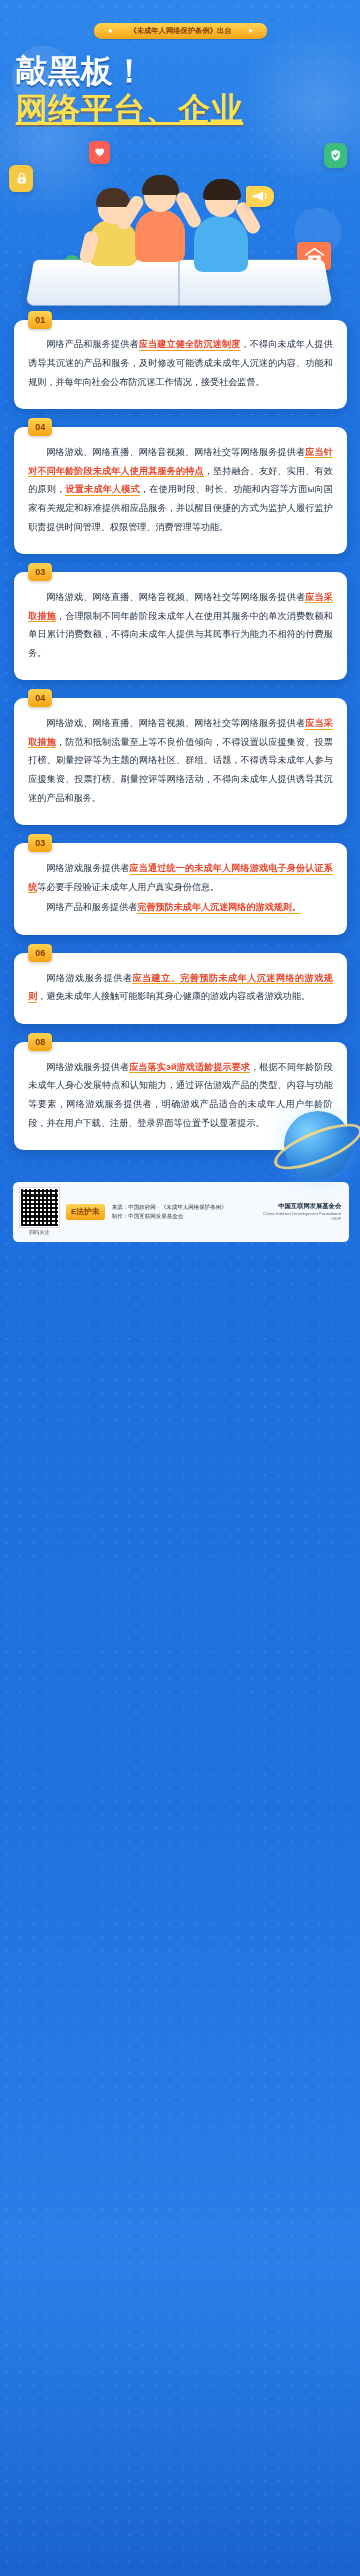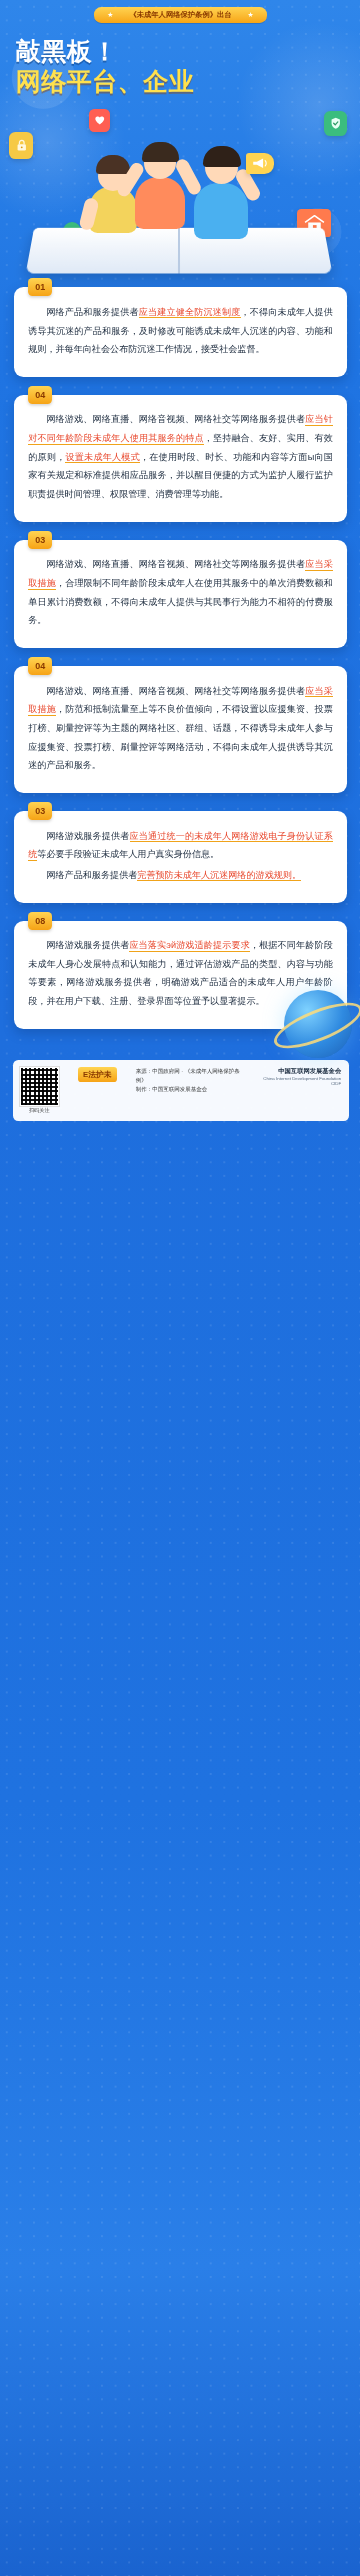--- a/index.html
+++ b/index.html
@@ -40,40 +40,42 @@
   }
   .ribbon {
     display: flex; align-items: center; gap: 16px;
     background: linear-gradient(180deg, #ffd452 0%, #f7a517 100%);
     color: #8a3a00;
     font-size: 7.3px; font-weight: bold;
     padding: 3.1px 13.6px;
     border-radius: 7.3px;
     box-shadow: 0 1px 0 rgba(0,0,0,0.12);
     white-space: nowrap;
+    margin-top: 16px;
   }
   .ribbon .star { color: #fff; font-size: 6.8px; }
 
   
   .headline {
     position: relative;
     padding: 13.6px 15.7px 0 15.7px;
     z-index: 5;
   }
   .headline .line {
-    font-size: 25px;
+    font-size: 32px;
     font-weight: bold;
     line-height: 1.18;
     letter-spacing: 0.5px;
     color: #ffffff;
     text-shadow: 0 1.6px 0 rgba(12,58,120,0.45);
   }
   .headline .line.yellow {
     color: #ffe14d;
     text-shadow: 0 1.6px 0 rgba(150,70,0,0.45);
+    text-decoration: underline;
   }
 
   
   .illus {
     position: relative;
     height: 188px;
     margin-top: 3.1px;
   }
   .book {
     position: absolute;
@@ -132,36 +134,36 @@
   .card p {
     font-size: 9.1px;
     line-height: 2.05;
     color: #1b2a3d;
     text-indent: 2em;
     text-align: justify;
   }
   .card p + p { margin-top: 2.1px; }
   .hl {
     color: #e8472c;
-    font-weight: normal;
+    font-weight: bold;
   }
   .uline {
     border-bottom: 1px solid #f0a31a;
     padding-bottom: 0.5px;
   }
 
   
   .footer {
     position: relative;
     margin-top: 4.2px;
     padding: 13.6px 12.5px 15.7px 12.5px;
     z-index: 5;
   }
   .footer-bar {
-    display: flex; align-items: flex-start; gap: 19px;
+    display: flex; align-items: center; gap: 7px;
     background: rgba(255,255,255,0.96);
     border-radius: 5.2px;
     padding: 6.3px 7.3px;
   }
   .qr {
     width: 39px; height: 39px; flex: 0 0 39px;
     background:
       repeating-linear-gradient(90deg,#111 0 2.1px,#fff 2.1px 4.2px),
       repeating-linear-gradient(0deg,#111 0 2.1px,#fff 2.1px 4.2px);
     background-blend-mode: multiply;
@@ -302,20 +304,24 @@
       <div class="badge">04</div>
       <p><span>网络游戏、网络直播、网络音视频、网络社交等网络服务提供者</span><span class="hl uline">应当采取措施</span><span>，防范和抵制流量至上等不良价值倾向，不得设置以应援集资、投票打榜、刷量控评等为主题的网络社区、群组、话题，不得诱导未成年人参与应援集资、投票打榜、刷量控评等网络活动，不得向未成年人提供诱导其沉迷的产品和服务。</span></p>
     </div>
 
     <div class="card">
       <div class="badge">03</div>
       <p><span>网络游戏服务提供者</span><span class="hl uline">应当通过统一的未成年人网络游戏电子身份认证系统</span><span>等必要手段验证未成年人用户真实身份信息。</span></p>
       <p><span>网络产品和服务提供者</span><span class="hl uline">完善预防未成年人沉迷网络的游戏规则。</span></p>
     </div>
 
+    <div class="card">
+      <div class="badge">06</div>
+      <p><span>网络游戏服务提供者</span><span class="hl uline">应当建立、完善预防未成年人沉迷网络的游戏规则</span><span>，避免未成年人接触可能影响其身心健康的游戏内容或者游戏功能。</span></p>
+    </div>
 
     <div class="card">
       <div class="badge">08</div>
       <p><span>网络游戏服务提供者</span><span class="hl uline">应当落实эй游戏适龄提示要求</span><span>，根据不同年龄阶段未成年人身心发展特点和认知能力，通过评估游戏产品的类型、内容与功能等要素，网络游戏服务提供者，明确游戏产品适合的未成年人用户年龄阶段，并在用户下载、注册、登录界面等位置予以显著提示。</span></p>
     </div>
   </div>
 
   <div class="footer">
     <div class="globe"></div>
     <div class="globe-ring"></div>

